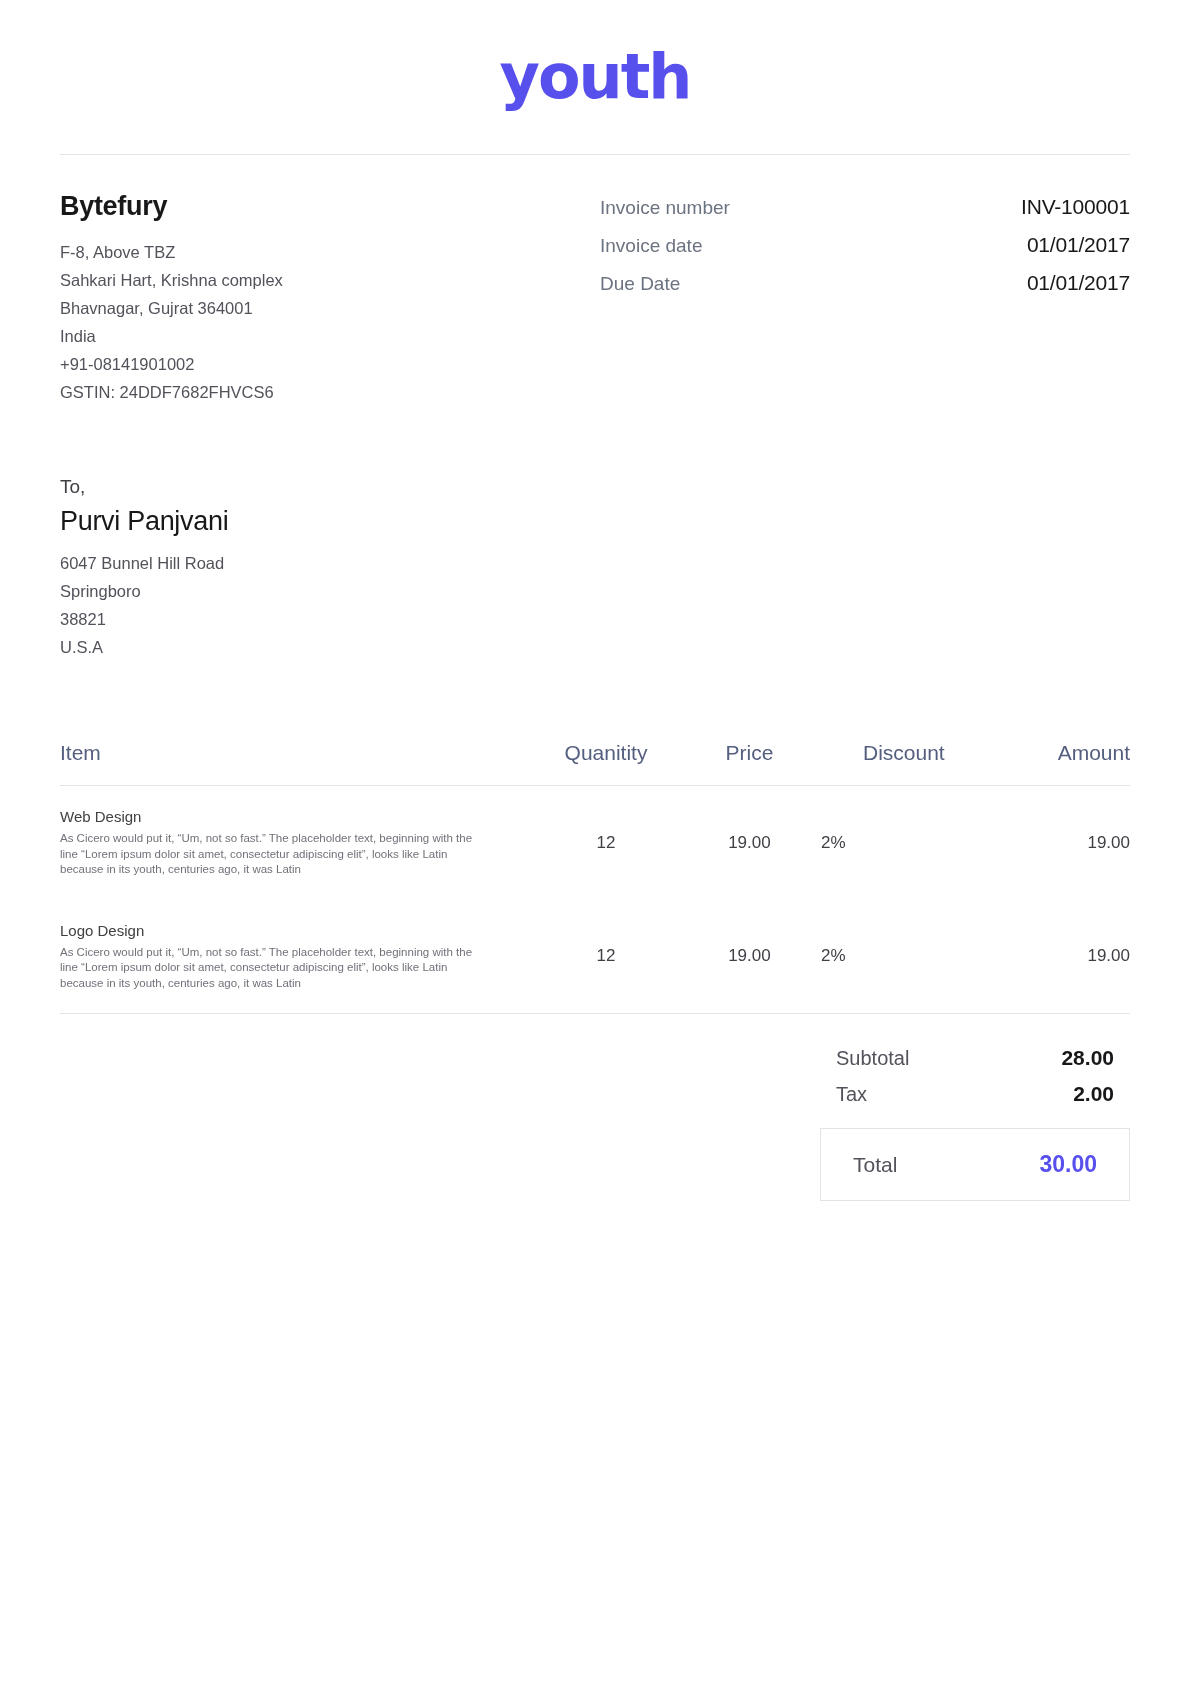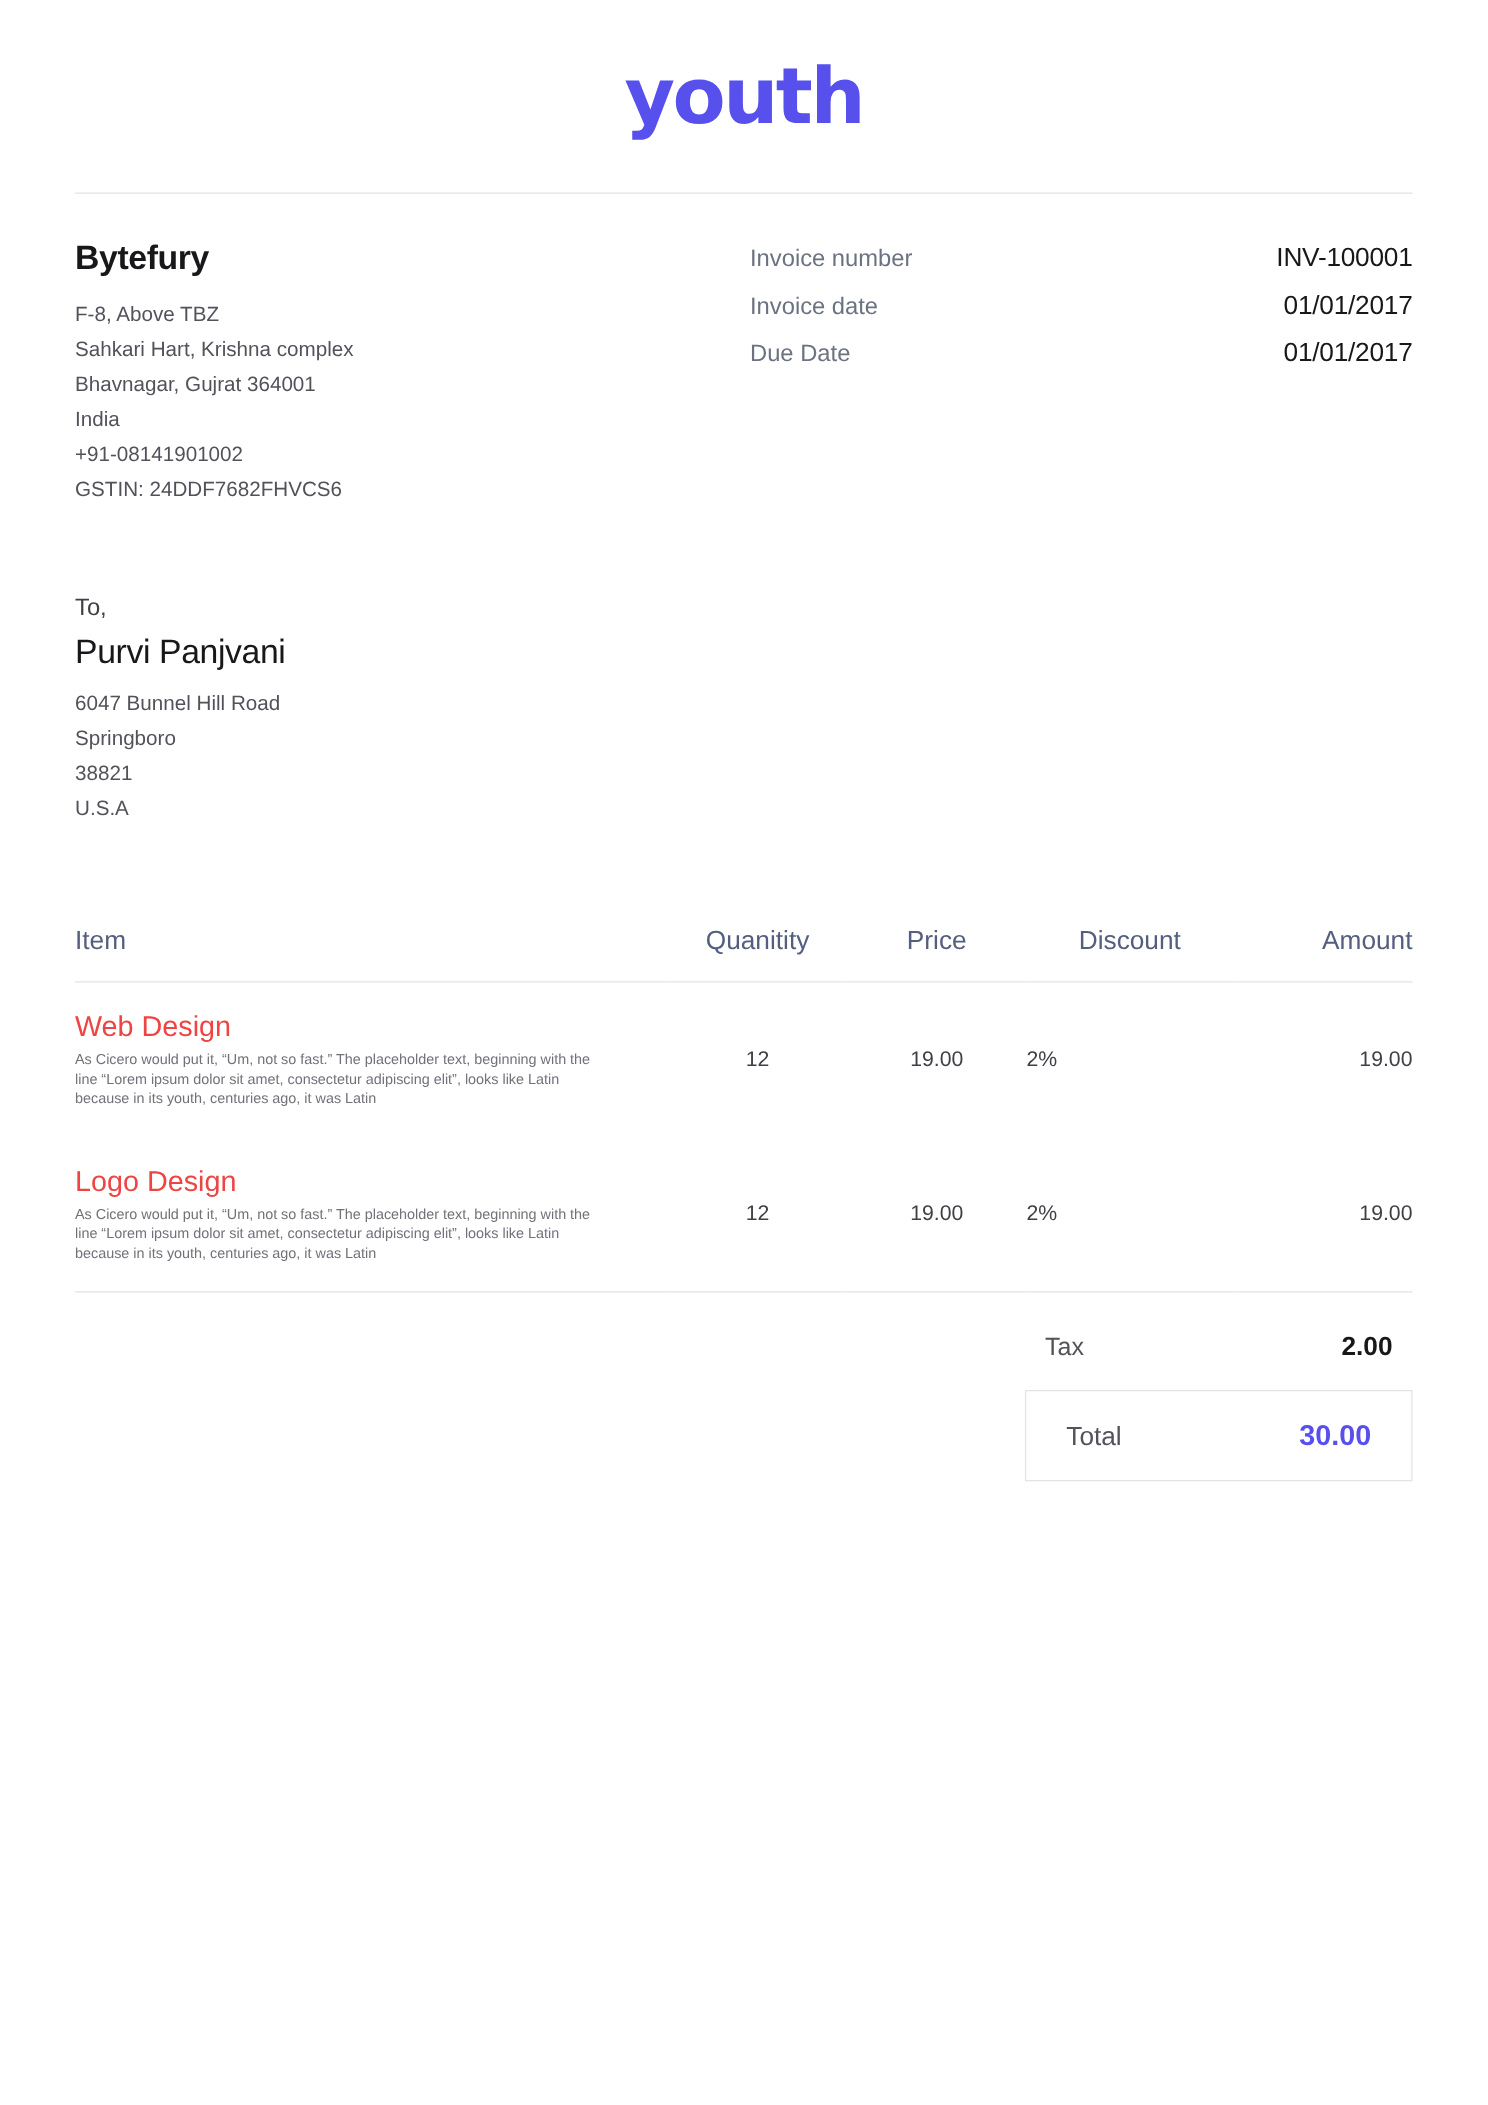--- a/index.html
+++ b/index.html
@@ -124,22 +124,22 @@
   .items tbody td {
     padding: 22px 0 22px 0;
     vertical-align: middle;
     font-size: 17px;
     color: #3f3f46;
   }
   .items tbody tr:last-child td {
     border-bottom: 1px solid #e4e4e7;
   }
   .item-name {
-    font-size: 23px;
-    color: #ef4444;
+    font-size: 15px;
+    color: #404040;
     margin-bottom: 6px;
   }
   .item-desc {
     font-size: 11.5px;
     line-height: 15.5px;
     color: #71717a;
     max-width: 420px;
   }
   .td-qty, .td-price, .td-disc { text-align: center; }
   .td-disc { text-align: left; padding-left: 18px; }
@@ -250,20 +250,24 @@
         <td class="td-price">19.00</td>
         <td class="td-disc">2%</td>
         <td class="td-amount">19.00</td>
       </tr>
     </tbody>
   </table>
 
   <div class="totals">
     <div class="totals-inner">
       <div class="total-row">
+        <span class="total-label">Subtotal</span>
+        <span class="total-value">28.00</span>
+      </div>
+      <div class="total-row">
         <span class="total-label">Tax</span>
         <span class="total-value">2.00</span>
       </div>
       <div class="grand">
         <span class="grand-label">Total</span>
         <span class="grand-value">30.00</span>
       </div>
     </div>
   </div>
 

